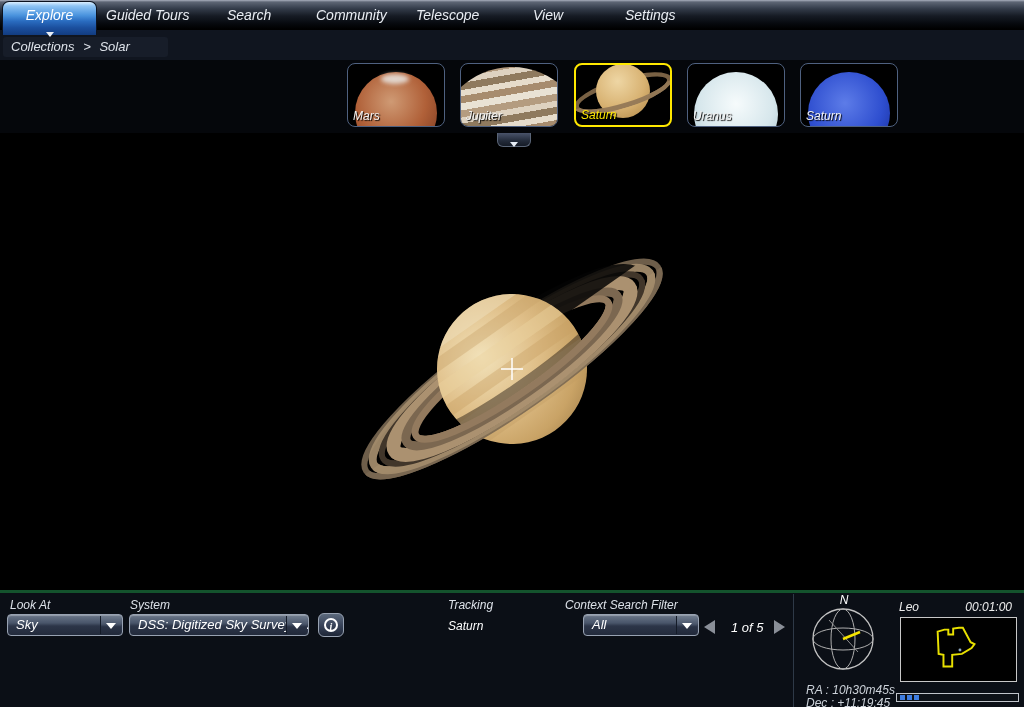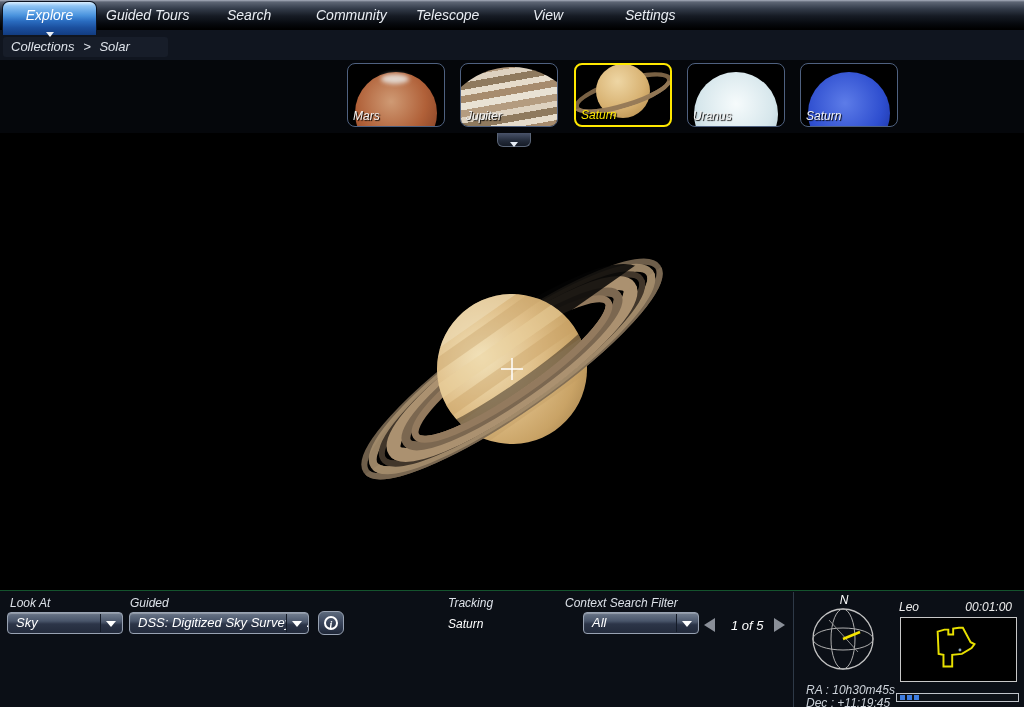--- a/index.html
+++ b/index.html
@@ -74,21 +74,21 @@
   .collapse-tab { position:absolute; left:497px; top:133px; width:34px; height:14px;
     border:1px solid #5a6577; border-top:none; border-radius:0 0 6px 6px;
     background:linear-gradient(180deg,#49536a,#232b3a 60%,#151b26); text-align:center; }
   .collapse-tab .caret-down { margin-top:2px; }
 
   
   .mainview { position:absolute; left:0; top:133px; width:1024px; height:457px; background:#000; }
 
   
   .bottompanel { position:absolute; left:0; top:590px; width:1024px; height:117px;
-    background:#0b0f16; border-top:1px solid #14532d; }
+    background:#0b0f16; border-top:3px solid #14532d; }
   .plabel { position:absolute; color:#dce1e8; font-size:12px; }
   .pvalue { position:absolute; color:#fff; font-size:12px; }
   .dropdown { position:absolute; height:22px; border:1px solid #98a2b2; border-radius:4px;
     background:linear-gradient(180deg,#6a7688 0%,#49556a 40%,#2c3548 55%,#232b3c 100%);
     box-shadow:inset 0 1px 1px rgba(255,255,255,.3); color:#fff; font-size:13px;
     line-height:20px; padding-left:8px; overflow:hidden; white-space:nowrap; }
   .dd-arrow { position:absolute; right:1px; top:1px; bottom:1px; width:21px;
     border-left:1px solid #141b28; border-radius:0 3px 3px 0;
     background:linear-gradient(180deg,#707c8e 0%,#4a566b 45%,#2a3346 60%,#222a3b 100%); }
   .dd-arrow::after { content:""; position:absolute; left:5px; top:7px; width:0; height:0;
@@ -228,21 +228,21 @@
   </div>
 
   <div class="bottompanel">
 
     <span class="plabel" style="left:10px;top:5px">Look At</span>
     <div class="dropdown" style="left:7px;top:21px;width:116px">
       <span>Sky</span>
       <span class="dd-arrow"></span>
     </div>
 
-    <span class="plabel" style="left:130px;top:5px">Guided</span>
+    <span class="plabel" style="left:130px;top:5px">System</span>
     <div class="dropdown" style="left:129px;top:21px;width:180px">
       <span>DSS: Digitized Sky Survey (...</span>
       <span class="dd-arrow"></span>
     </div>
     <div class="info-btn" style="top:20px">
       <span class="info-glyph">i</span>
     </div>
 
     <span class="plabel" style="left:448px;top:5px">Tracking</span>
     <span class="pvalue" style="left:448px;top:26px">Saturn</span>

